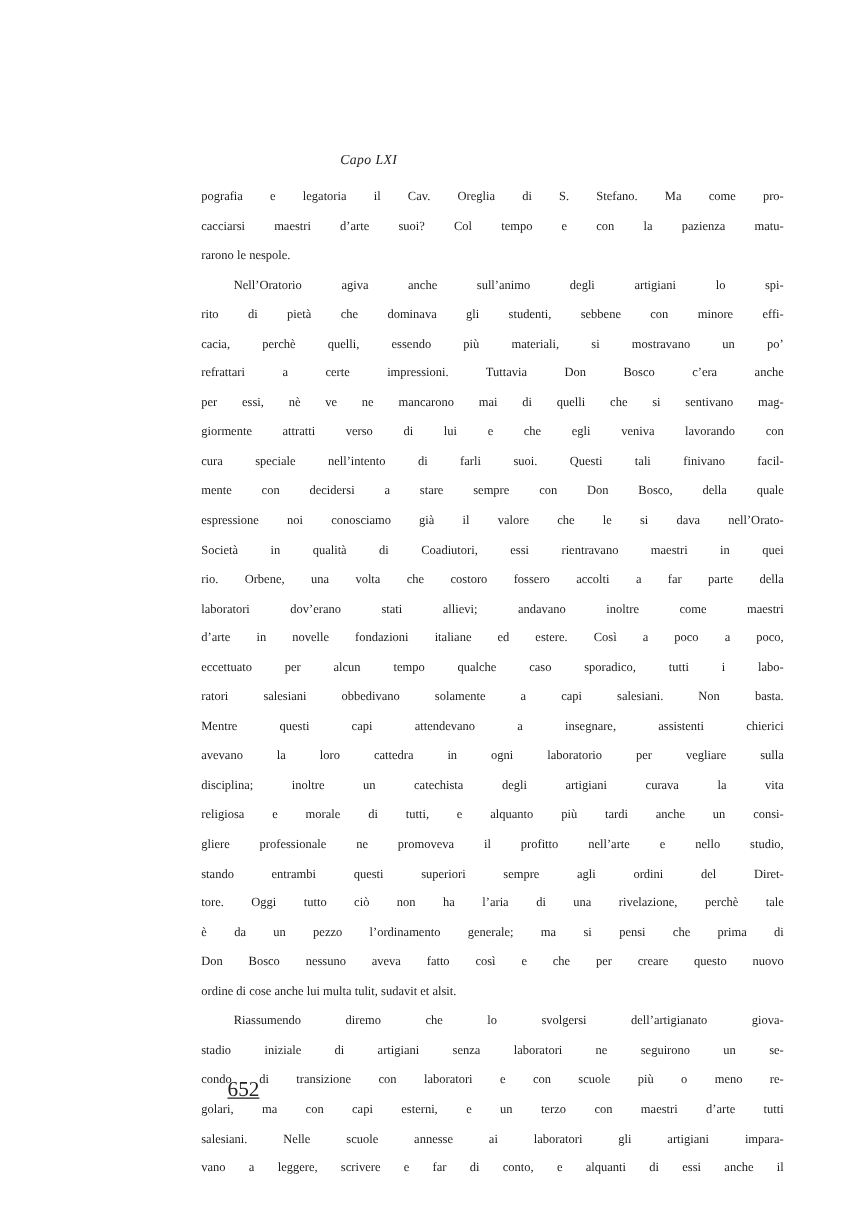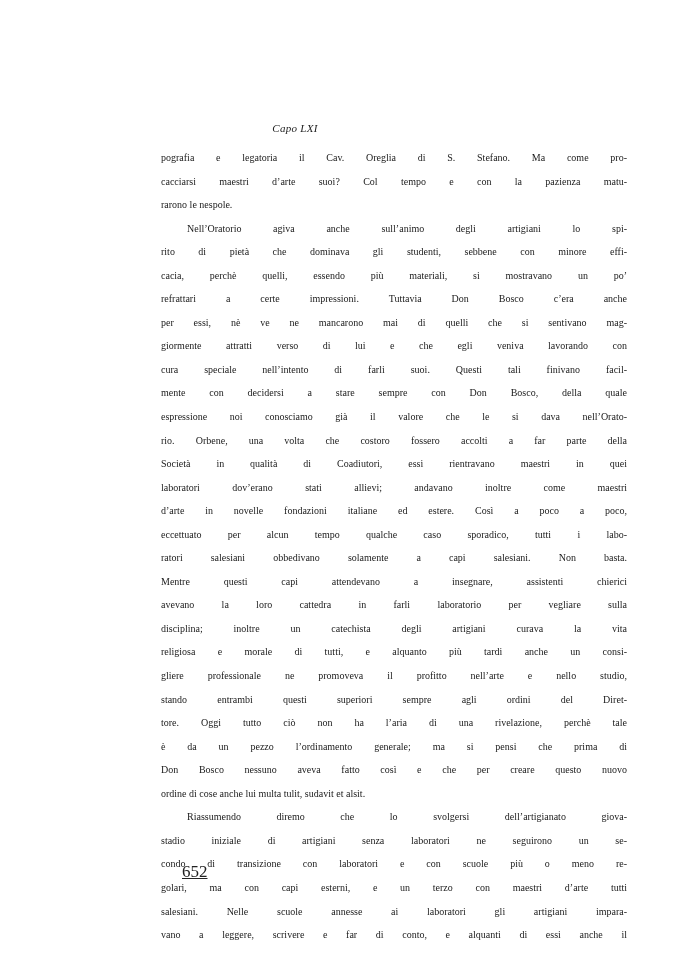--- a/index.html
+++ b/index.html
@@ -74,28 +74,28 @@
   <div>
     <div class="line indent">Nell’Oratorio agiva anche sull’animo degli artigiani lo spi-</div>
     <div class="line">rito di pietà che dominava gli studenti, sebbene con minore effi-</div>
     <div class="line">cacia, perchè quelli, essendo più materiali, si mostravano un po’</div>
     <div class="line">refrattari a certe impressioni. Tuttavia Don Bosco c’era anche</div>
     <div class="line">per essi, nè ve ne mancarono mai di quelli che si sentivano mag-</div>
     <div class="line">giormente attratti verso di lui e che egli veniva lavorando con</div>
     <div class="line">cura speciale nell’intento di farli suoi. Questi tali finivano facil-</div>
     <div class="line">mente con decidersi a stare sempre con Don Bosco, della quale</div>
     <div class="line">espressione noi conosciamo già il valore che le si dava nell’Orato-</div>
+    <div class="line">Società in qualità di Coadiutori, essi rientravano maestri in quei</div>
     <div class="line">rio. Orbene, una volta che costoro fossero accolti a far parte della</div>
-    <div class="line">Società in qualità di Coadiutori, essi rientravano maestri in quei</div>
     <div class="line">laboratori dov’erano stati allievi; andavano inoltre come maestri</div>
     <div class="line">d’arte in novelle fondazioni italiane ed estere. Così a poco a poco,</div>
     <div class="line">eccettuato per alcun tempo qualche caso sporadico, tutti i labo-</div>
     <div class="line">ratori salesiani obbedivano solamente a capi salesiani. Non basta.</div>
     <div class="line">Mentre questi capi attendevano a insegnare, assistenti chierici</div>
-    <div class="line">avevano la loro cattedra in farli laboratorio per vegliare sulla</div>
+    <div class="line">avevano la loro cattedra in ogni laboratorio per vegliare sulla</div>
     <div class="line">disciplina; inoltre un catechista degli artigiani curava la vita</div>
     <div class="line">religiosa e morale di tutti, e alquanto più tardi anche un consi-</div>
     <div class="line">gliere professionale ne promoveva il profitto nell’arte e nello studio,</div>
     <div class="line">stando entrambi questi superiori sempre agli ordini del Diret-</div>
     <div class="line">tore. Oggi tutto ciò non ha l’aria di una rivelazione, perchè tale</div>
     <div class="line">è da un pezzo l’ordinamento generale; ma si pensi che prima di</div>
     <div class="line">Don Bosco nessuno aveva fatto così e che per creare questo nuovo</div>
     <div class="line last"><span>ordine di cose anche lui </span><span class="it">multa tulit, sudavit et alsit</span><span>.</span></div>
   </div>
 

